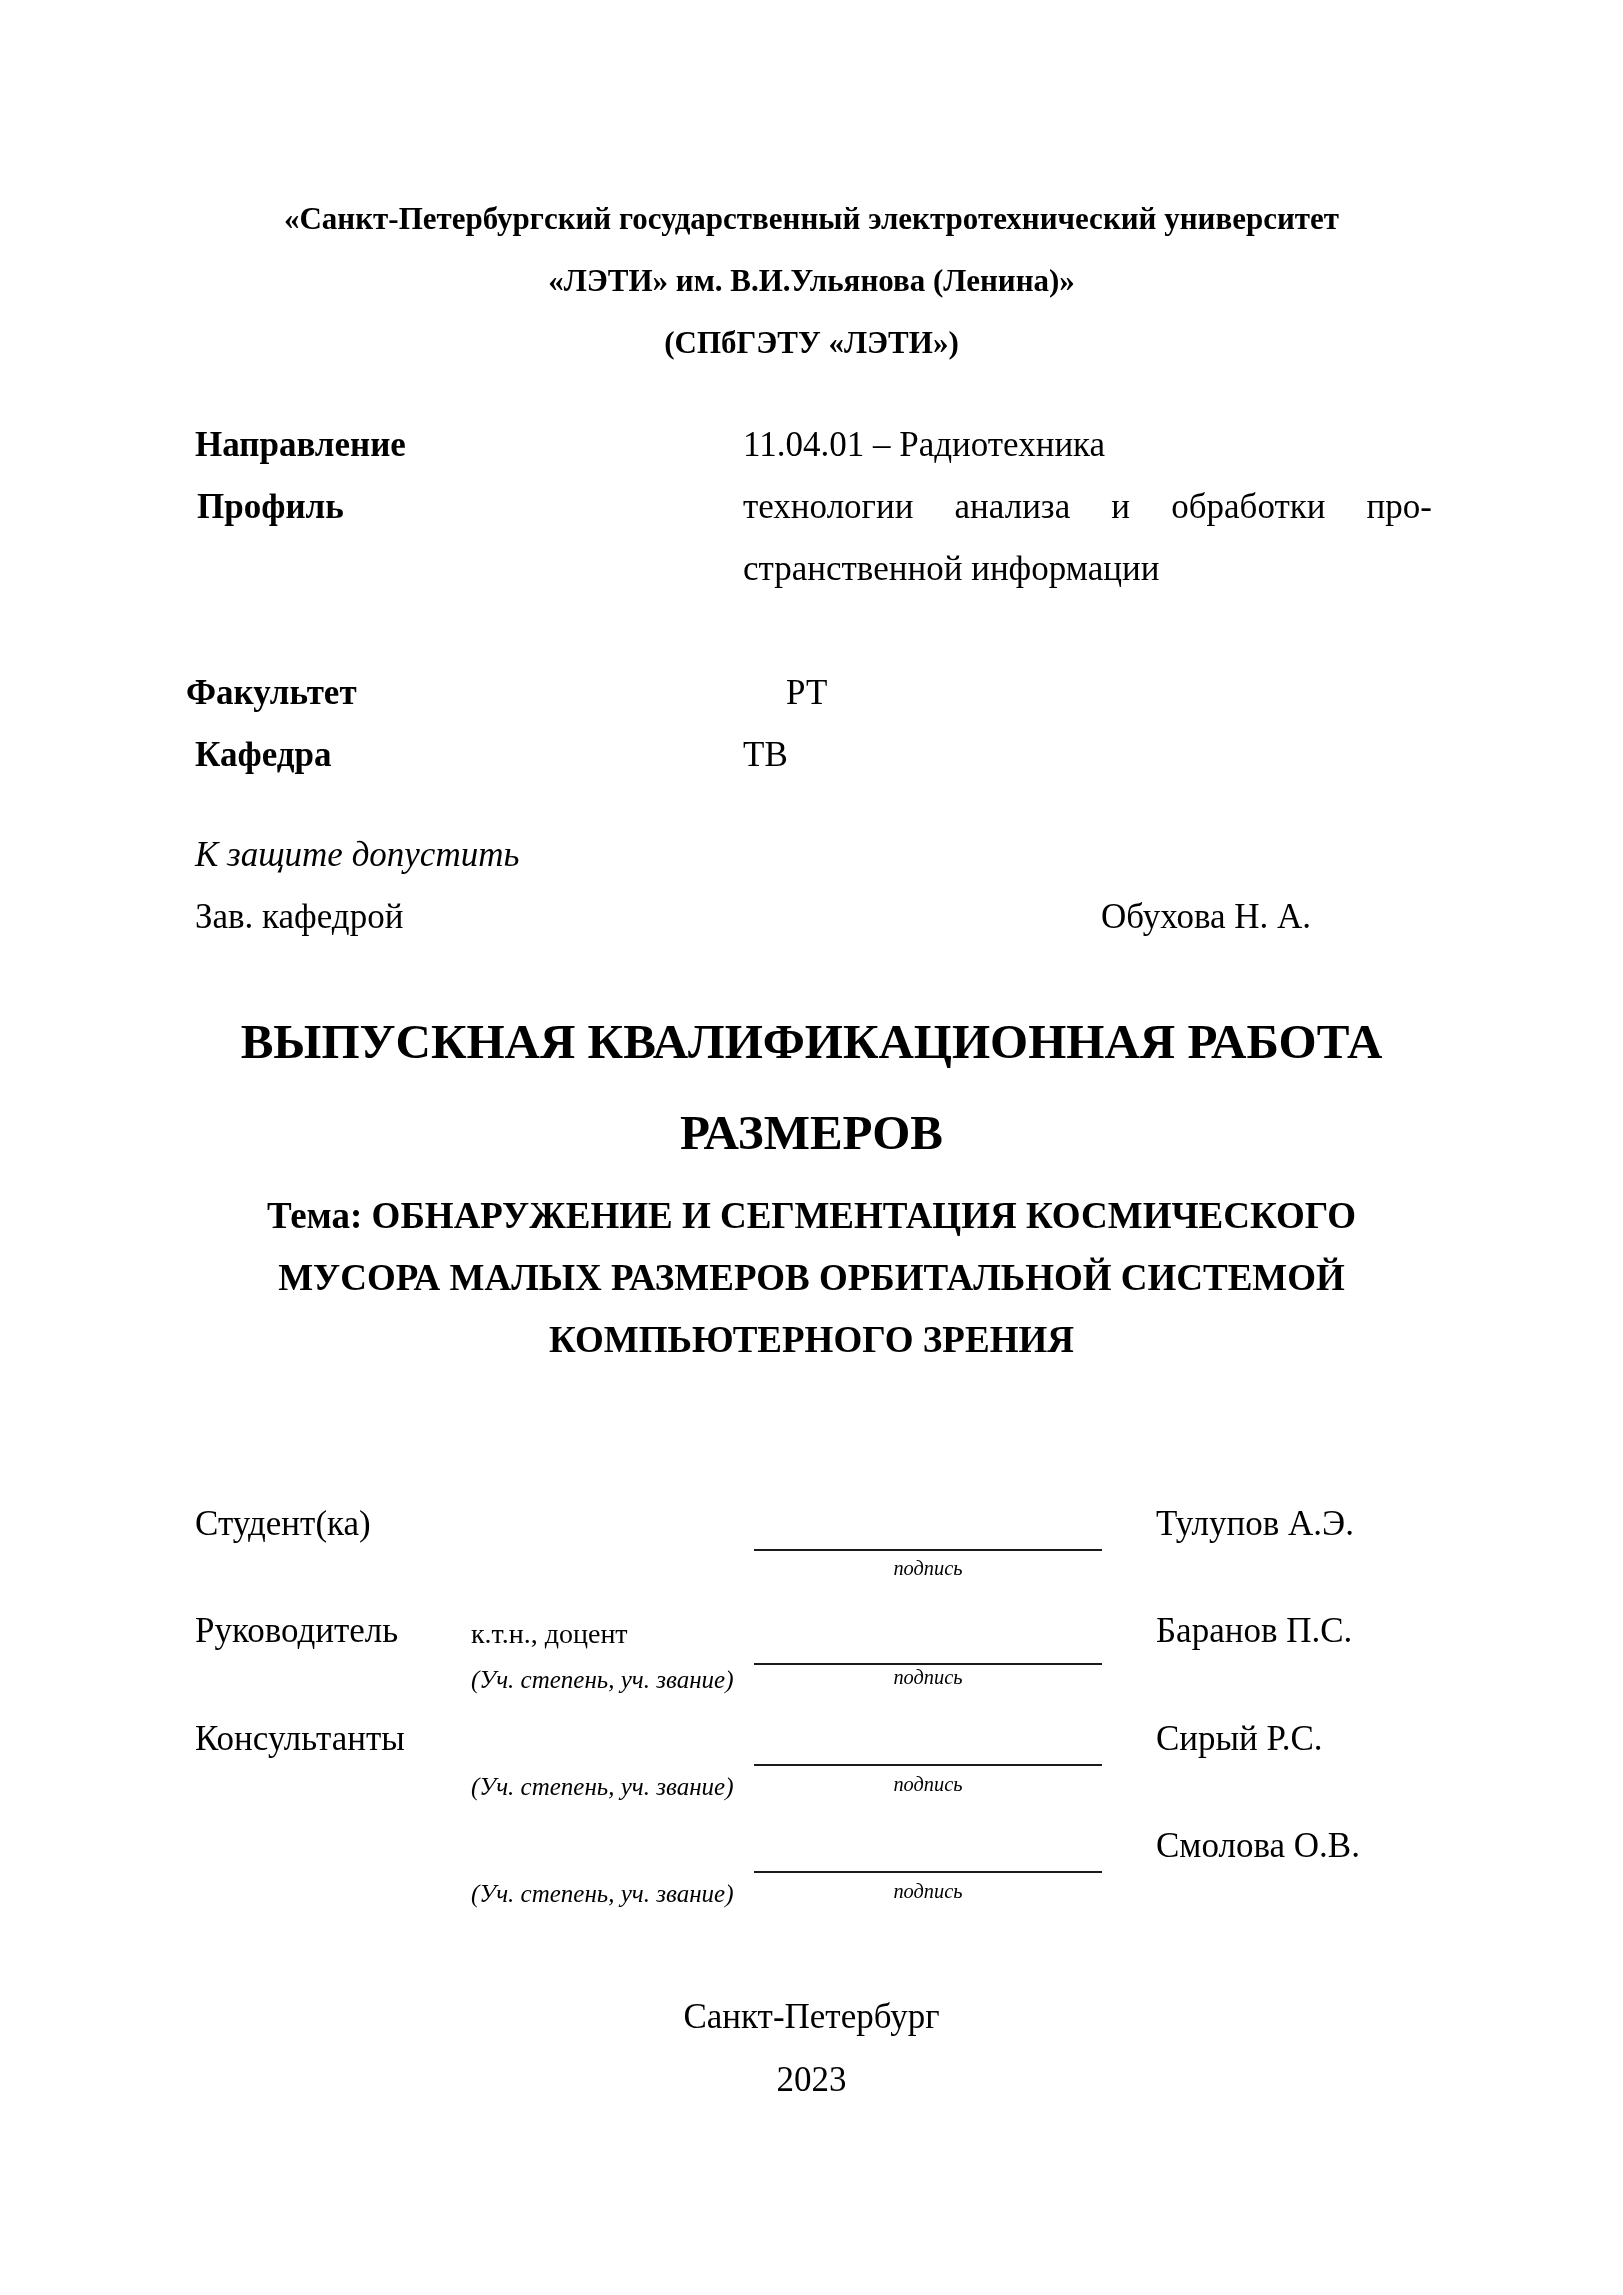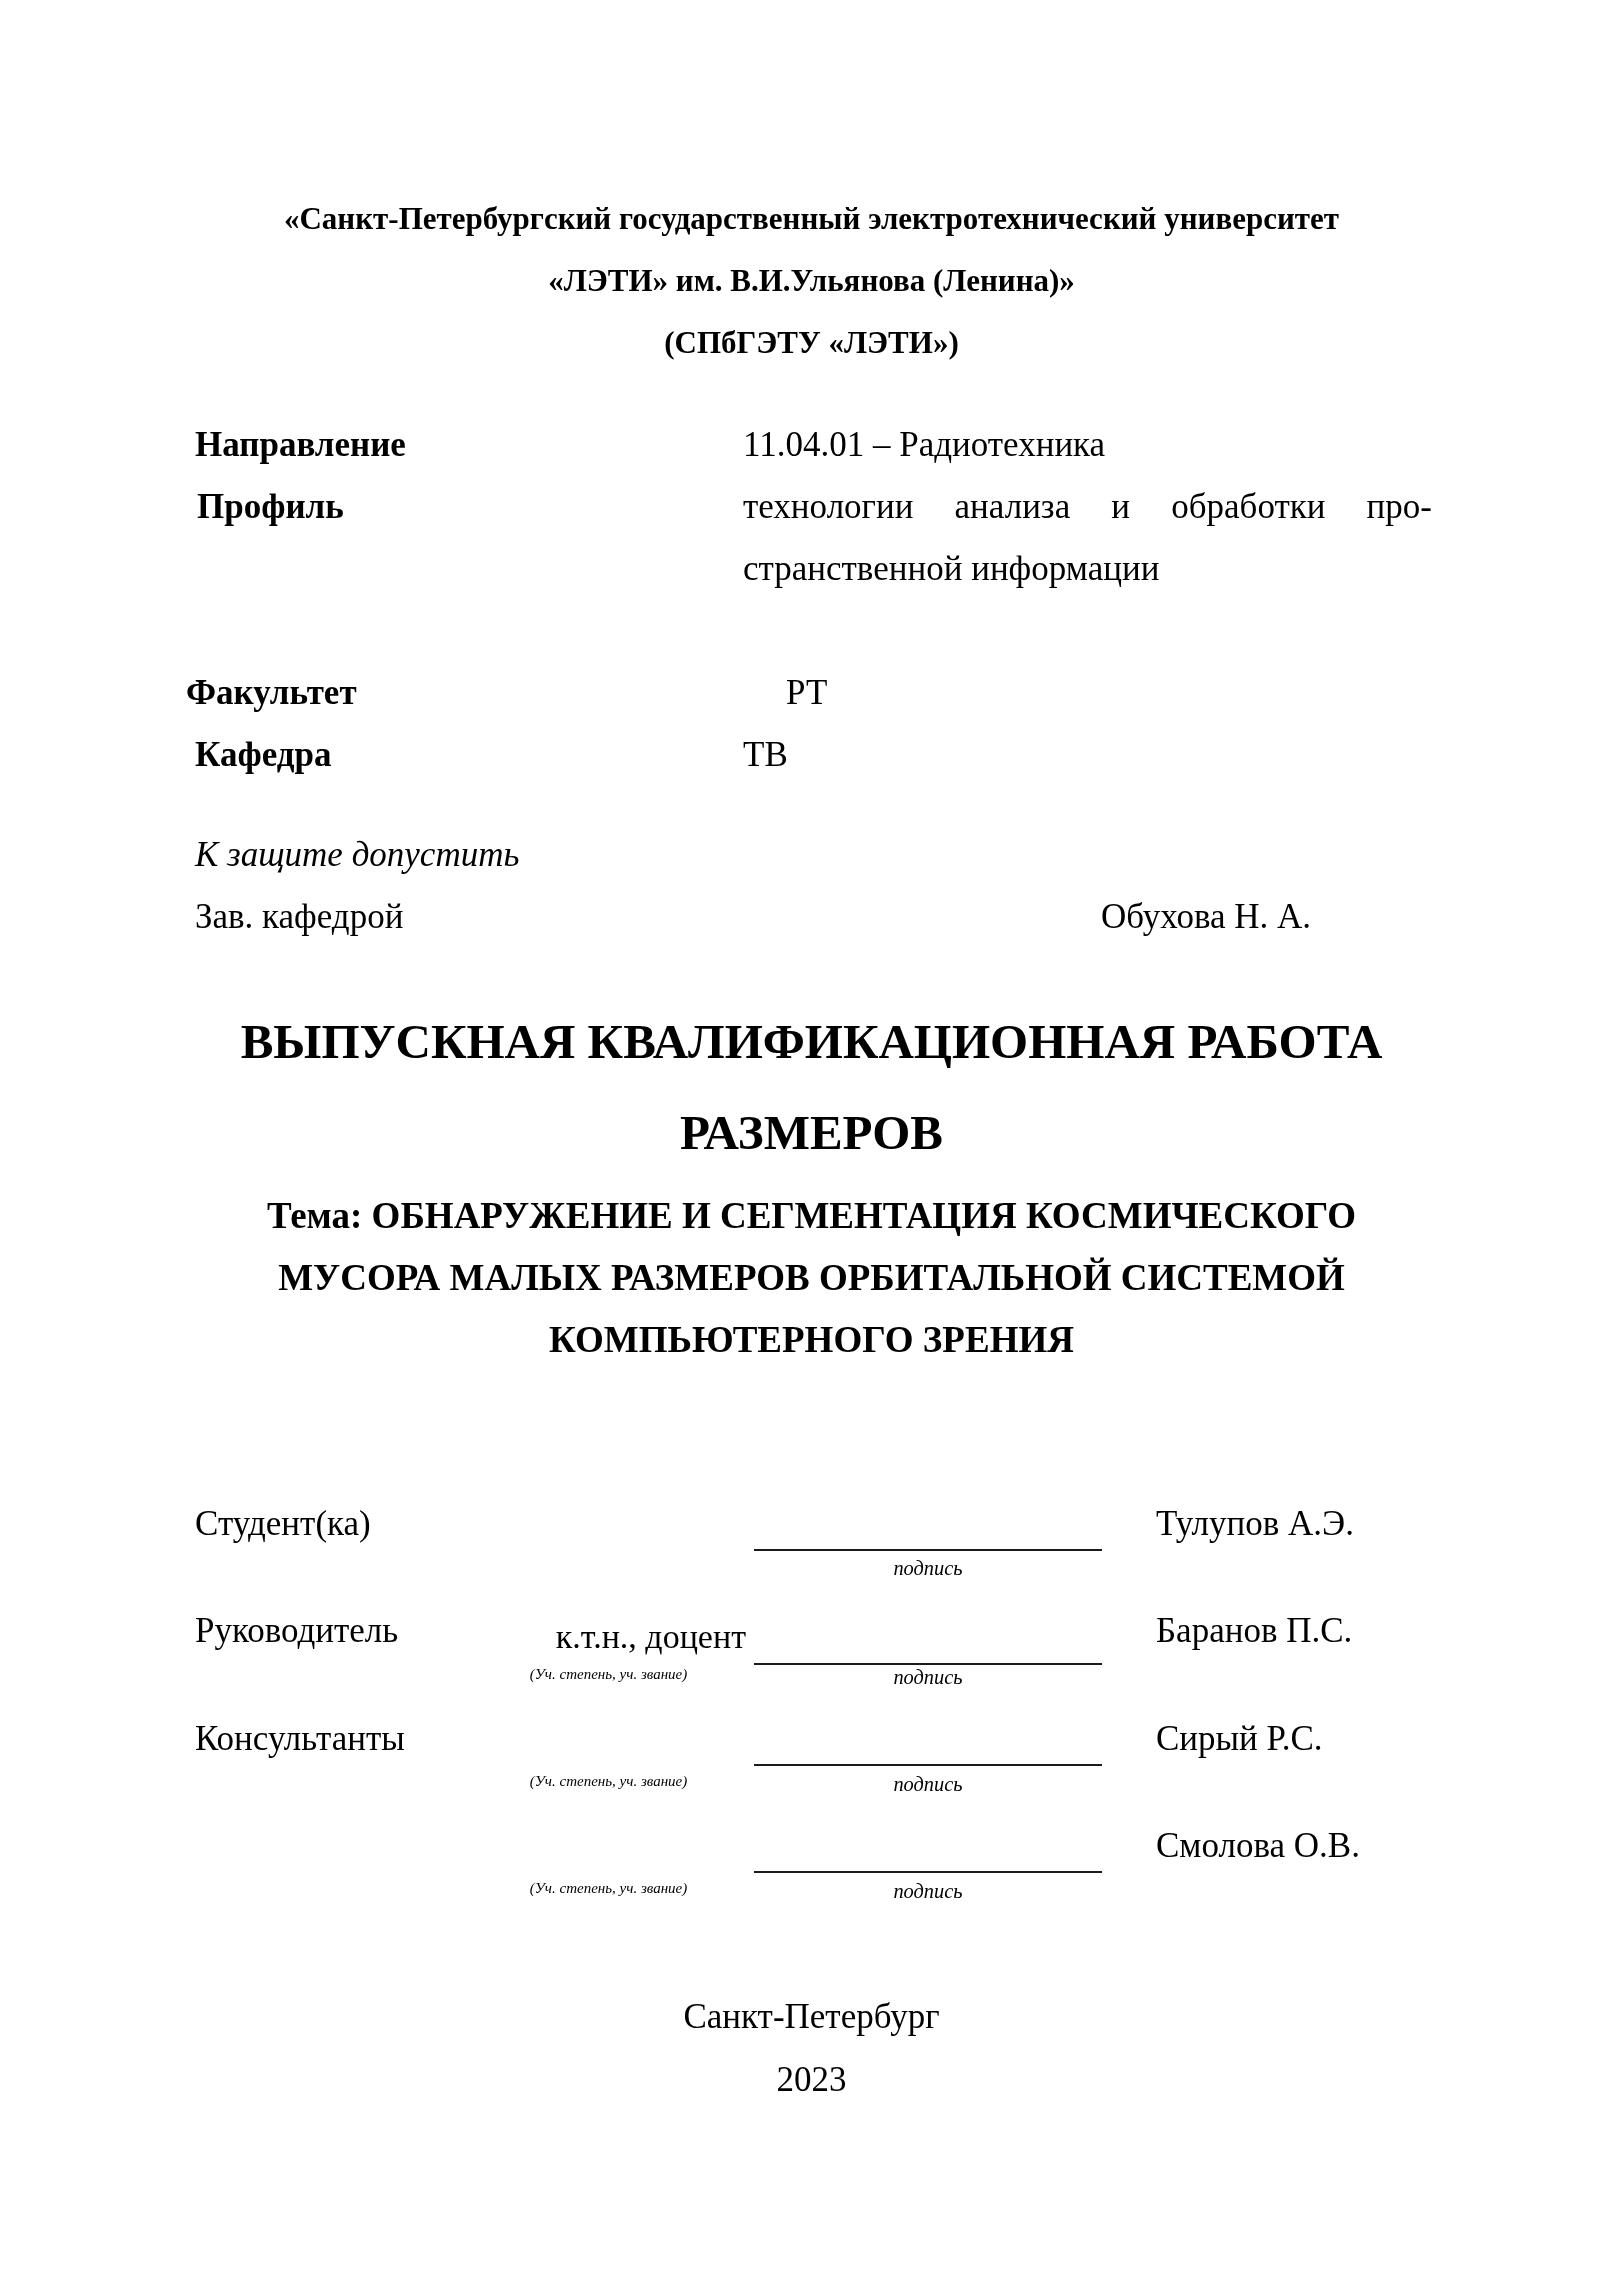--- a/index.html
+++ b/index.html
@@ -57,32 +57,31 @@
       width: 348px;
       text-align: center;
       font-size: 20.4px;
       font-style: italic;
       line-height: 1;
     }
     .degree-caption {
       position: absolute;
       left: 471px;
       width: 275px;
-      text-align: center;
-      font-size: 15px;
+      font-size: 25px;
       font-style: italic;
       line-height: 1;
       font-family: Liberation Serif, serif;
     }
     .degree-value {
       position: absolute;
       left: 471px;
       width: 275px;
-      text-align: right;
-      font-size: 34px;
+      text-align: left;
+      font-size: 28px;
       line-height: 1;
     }
     .person-name { position: absolute; left: 1156px; font-size: 35px; line-height: 1; white-space: nowrap; }
     .role-label { position: absolute; left: 195px; font-size: 35px; line-height: 1; white-space: nowrap; }
   </style>
 </head>
 <body>
 
 <div>
   <div class="abs center hdr" style="top:203px;">«Санкт-Петербургский государственный электротехнический университет</div>

